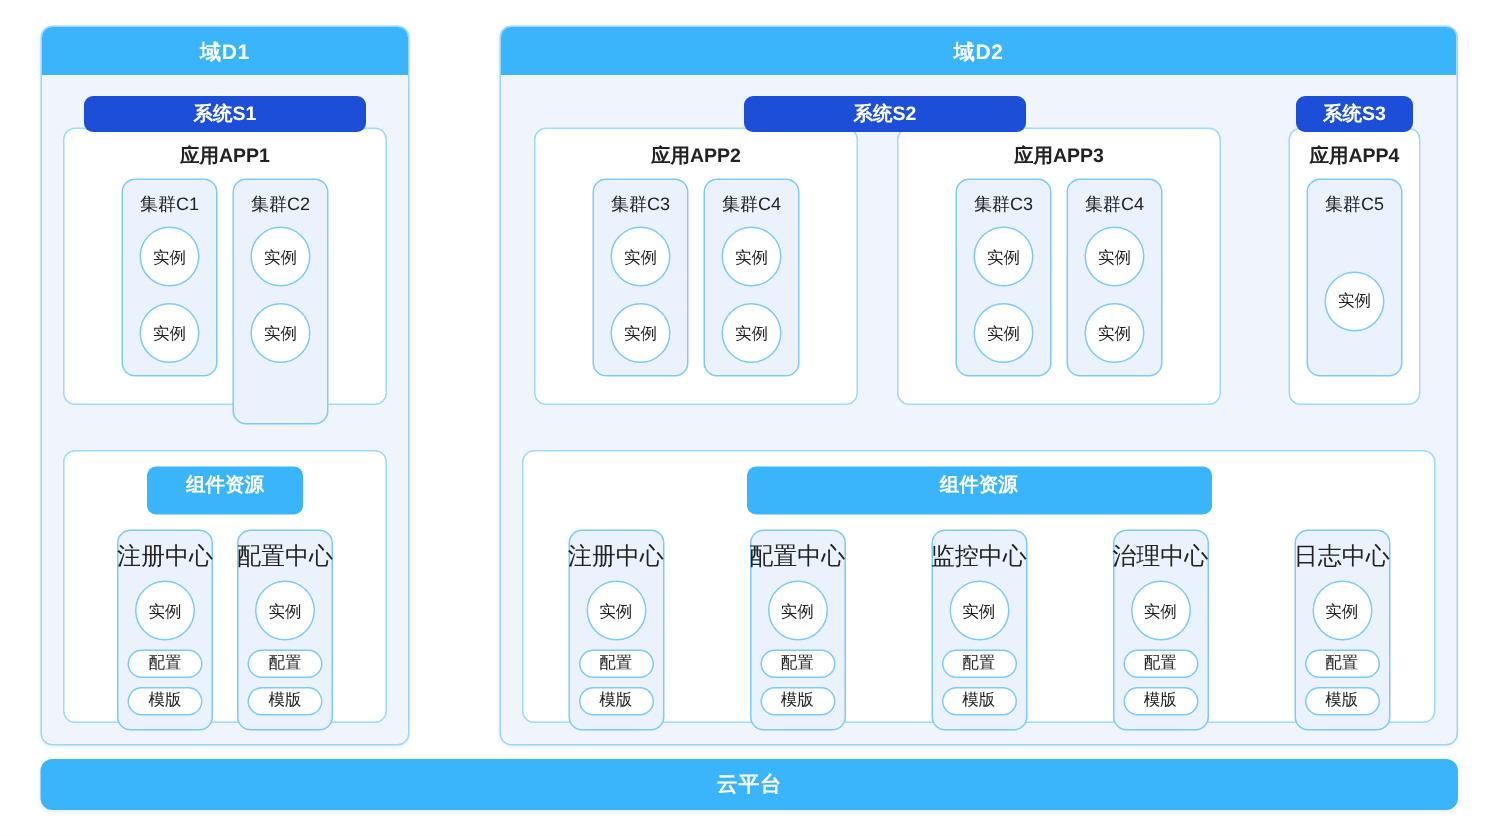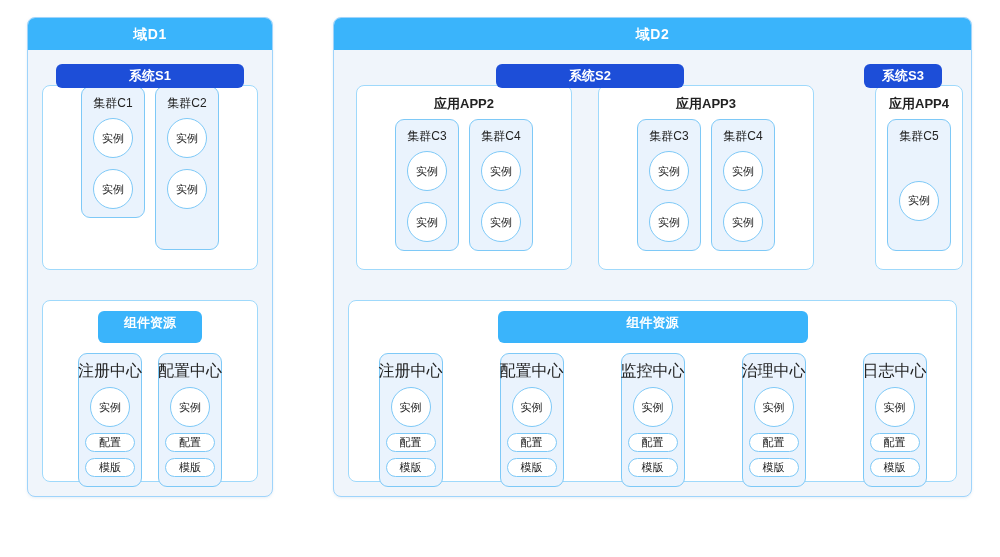--- a/index.html
+++ b/index.html
@@ -205,20 +205,21 @@
 
 <div id="canvas">
 
   <div class="domain" style="left:27px; top:17px; width:246px; height:480px;">
     <div class="domain-title">域D1</div>
     <div class="domain-body" style="height:448px;">
 
       <div class="sys-pill" style="left:28px; top:14px; width:188px;">系统S1</div>
 
       <div class="app-box" style="left:14px; top:35px; width:216px; height:185px;">
+        <div class="app-title">应用APP1</div>
         <div class="app-clusters">
 
           <div class="cluster" style="height:132px;">
             <div class="cluster-title">集群C1</div>
             <div class="cluster-insts">
               <div class="inst">实例</div>
               <div class="inst">实例</div>
             </div>
           </div>
 
@@ -298,21 +299,21 @@
           <div class="cluster" style="height:132px;">
             <div class="cluster-title">集群C4</div>
             <div class="cluster-insts">
               <div class="inst">实例</div>
               <div class="inst">实例</div>
             </div>
           </div>
         </div>
       </div>
 
-      <div class="app-box" style="left:541px; top:35px; width:88px; height:185px;">
+      <div class="app-box" style="left:525px; top:35px; width:88px; height:185px;">
         <div class="app-title">应用APP4</div>
         <div class="app-clusters">
           <div class="cluster" style="height:132px;">
             <div class="cluster-title">集群C5</div>
             <div class="cluster-insts centered">
               <div class="inst">实例</div>
             </div>
           </div>
         </div>
       </div>
@@ -355,14 +356,15 @@
             <div class="chip">配置</div>
             <div class="chip">模版</div>
           </div>
 
         </div>
       </div>
 
     </div>
   </div>
 
+  <div class="cloud-bar" style="left:27px; top:506px; width:945px; height:34px;">云平台</div>
 
 </div>
 
 </body></html>

